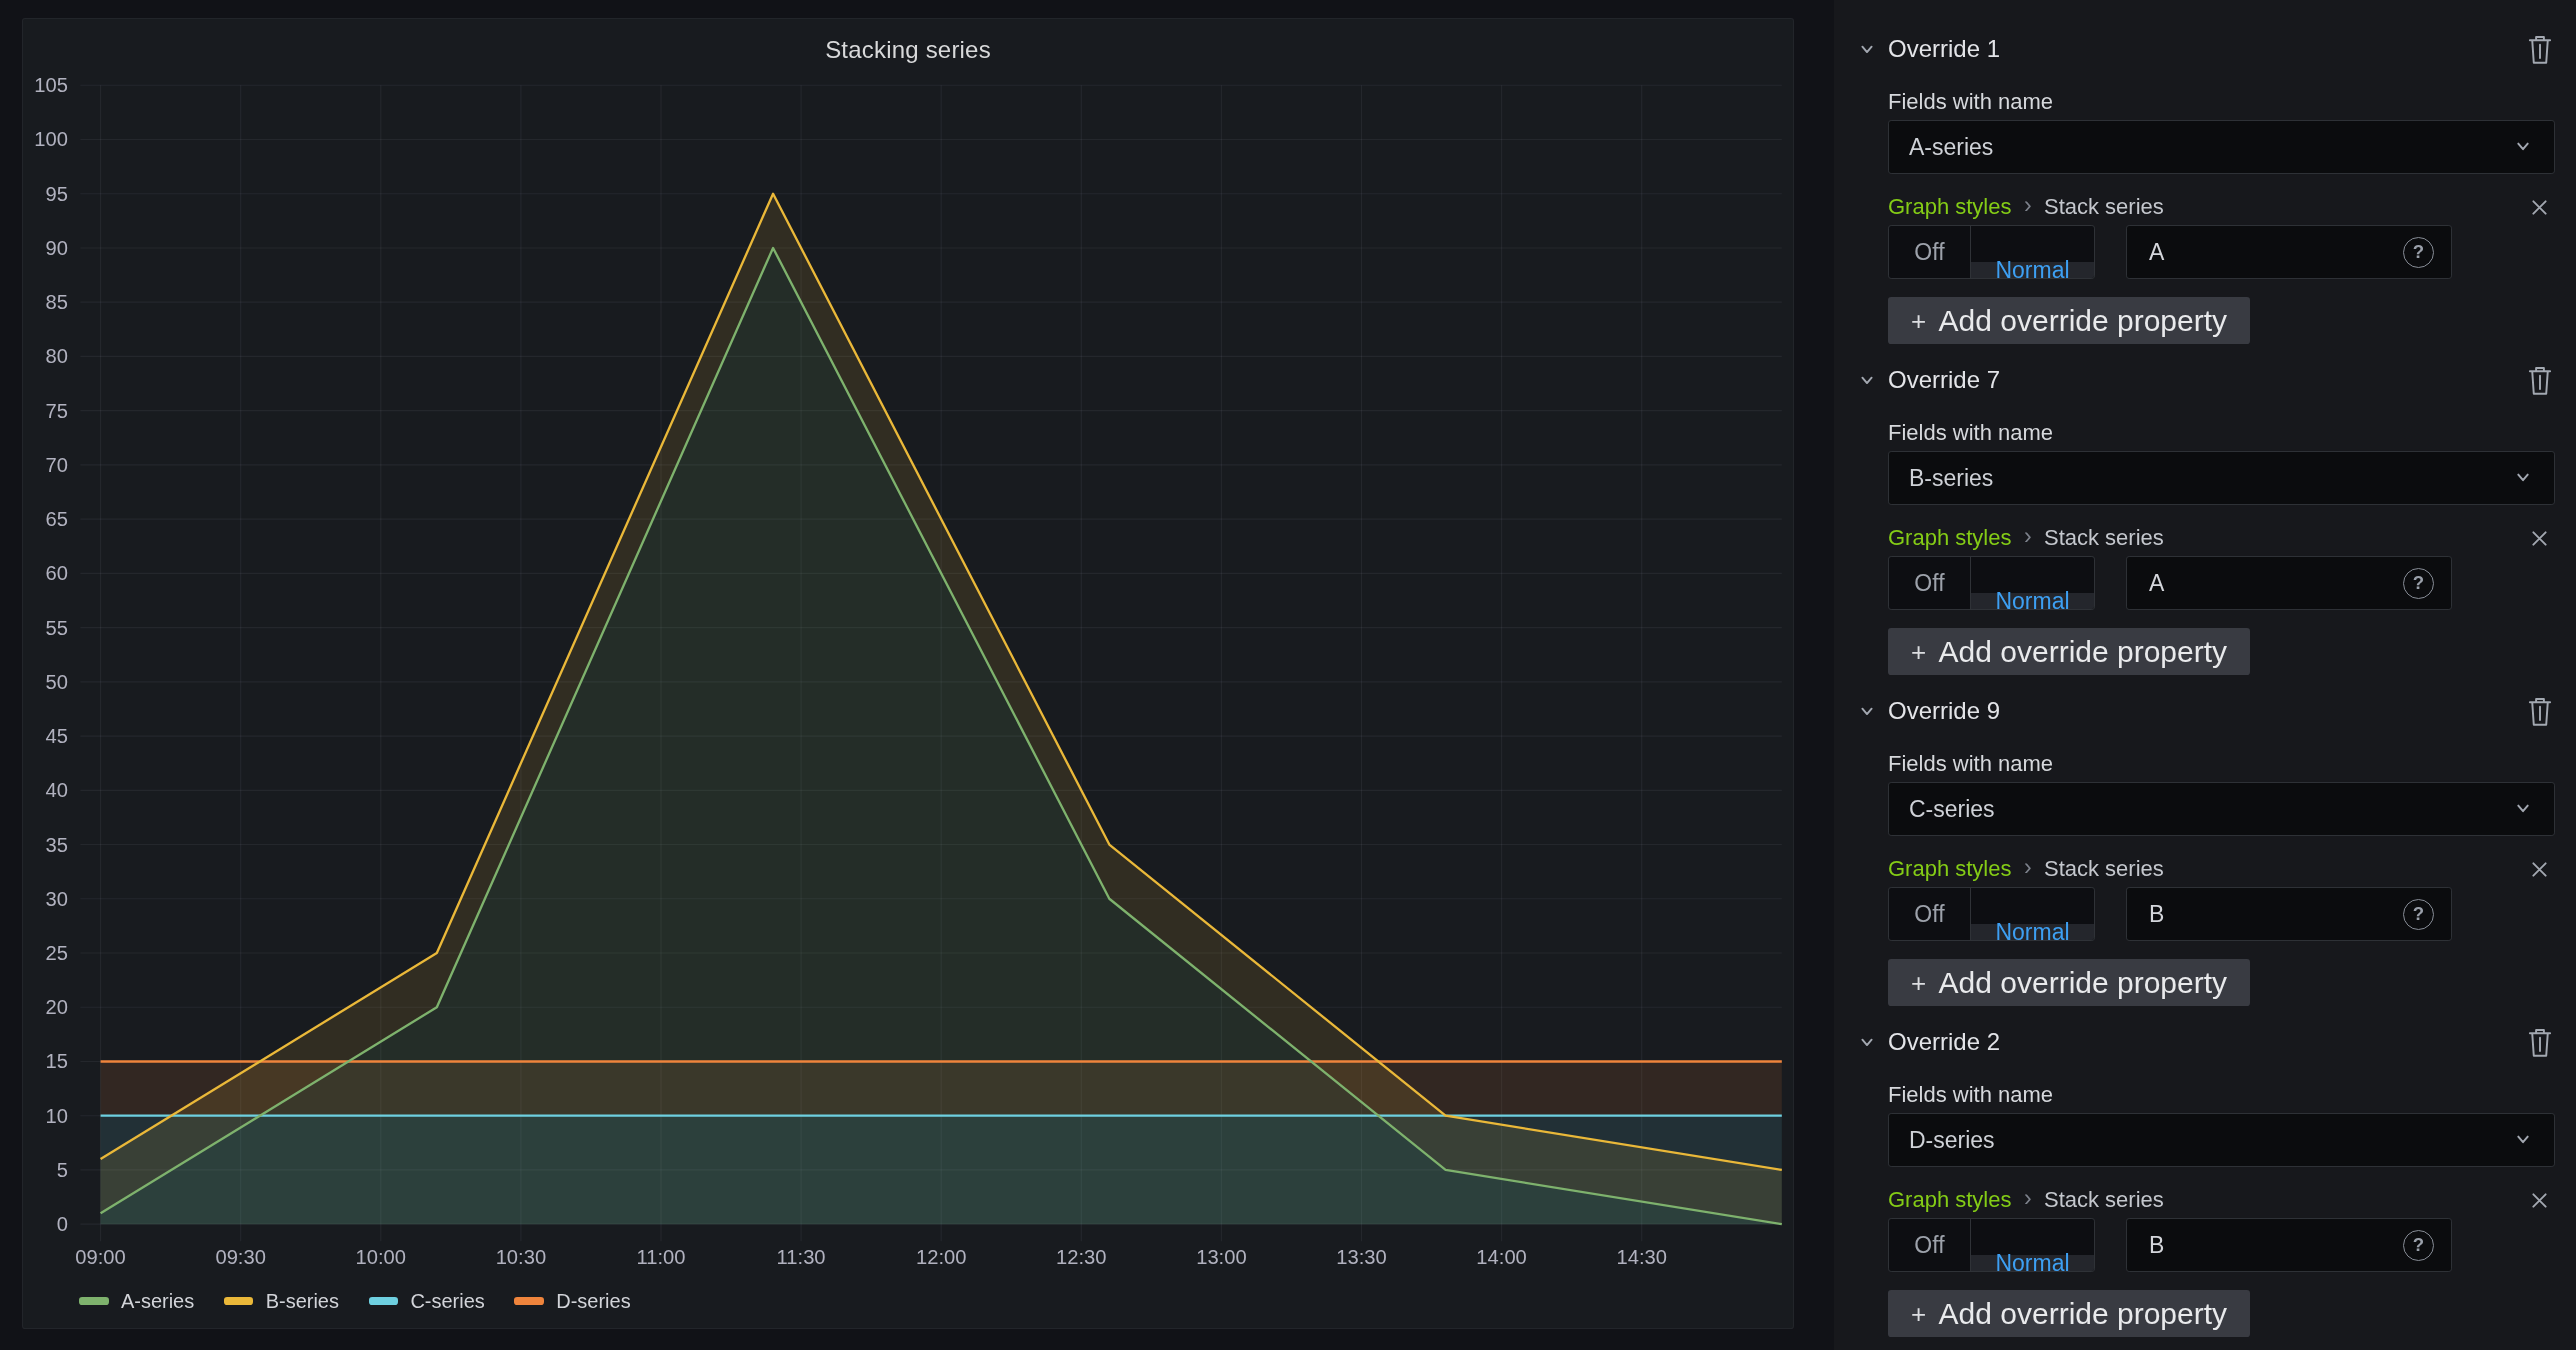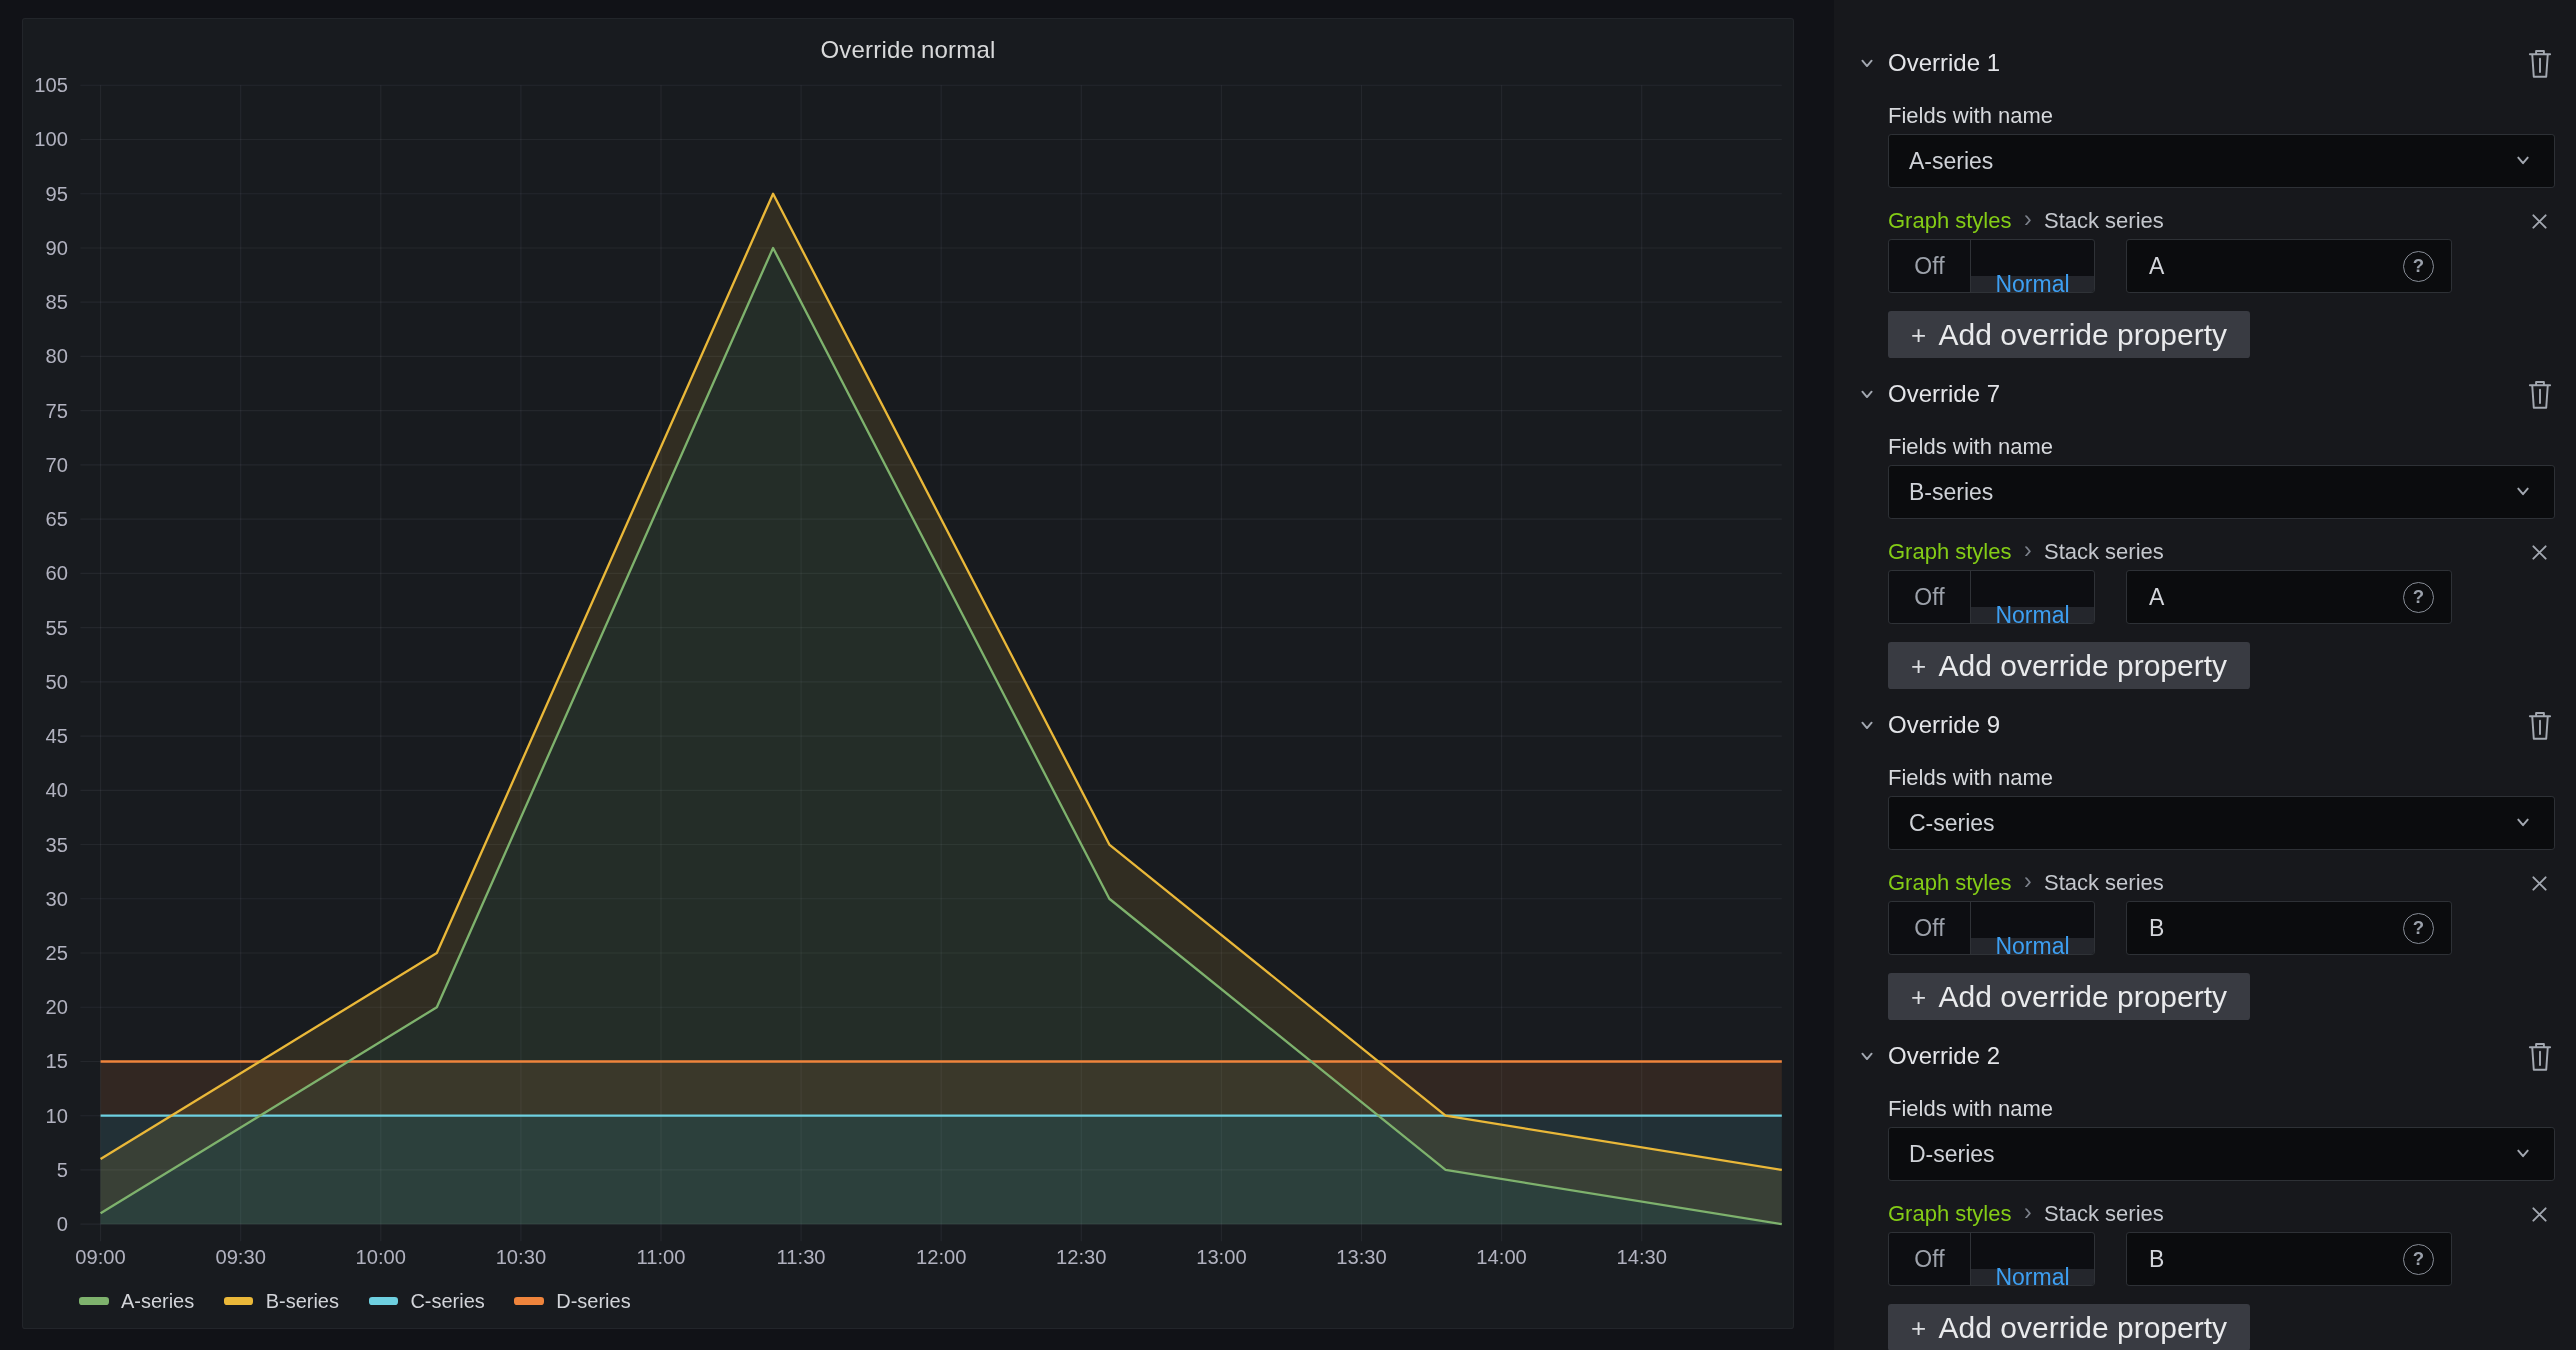--- a/index.html
+++ b/index.html
@@ -12,21 +12,21 @@
   .panel-title { position:absolute; top:17px; left:0; width:100%; text-align:center;
                  font-size:24px; font-weight:500; color:#d8d9da; letter-spacing:0.2px; }
   #chart-svg { position:absolute; left:0; top:0; width:1772px; height:1311px; }
   .legend { position:absolute; left:56px; bottom:15.5px; display:flex; align-items:center; gap:29.5px; }
   .legend-item { display:flex; align-items:center; gap:12.4px; cursor:pointer; }
   .legend-chip { width:29.5px; height:7.8px; border-radius:3.1px; }
   .legend-label { font-size:20px; color:#d2d4d9; }
 
   
   .options-pane { position:absolute; left:1834px; top:0; width:742px; height:1350px;
-                  background:#17181c; padding-top:18px; }
+                  background:#17181c; padding-top:4px; }
   .override { position:relative; height:331px; }
   .override-head { position:absolute; left:23px; right:18.6px; top:18px; height:54px;
                    display:flex; align-items:center; cursor:pointer; }
   .head-chevron { width:20px; height:20px; margin-right:11px; display:flex; align-items:center; justify-content:center; }
   .override-title { font-size:24px; font-weight:500; color:#e3e4e8; }
   .head-spacer { flex:1; }
   .trash-btn { width:34px; height:37px; display:flex; align-items:center; justify-content:center; cursor:pointer; }
 
   .field-label { position:absolute; left:54px; top:85px; font-size:22px; color:#d6d8dc; }
   .select-box { position:absolute; left:54px; top:116px; width:667px; height:54px;
@@ -141,21 +141,21 @@
       <text x="641.75" y="1604" text-anchor="middle" font-size="26" fill="rgba(204,204,220,0.85)" font-family="Liberation Sans, sans-serif">10:30</text>
       <text x="822.3333333333334" y="1604" text-anchor="middle" font-size="26" fill="rgba(204,204,220,0.85)" font-family="Liberation Sans, sans-serif">11:00</text>
       <text x="1002.9166666666666" y="1604" text-anchor="middle" font-size="26" fill="rgba(204,204,220,0.85)" font-family="Liberation Sans, sans-serif">11:30</text>
       <text x="1183.5" y="1604" text-anchor="middle" font-size="26" fill="rgba(204,204,220,0.85)" font-family="Liberation Sans, sans-serif">12:00</text>
       <text x="1364.0833333333333" y="1604" text-anchor="middle" font-size="26" fill="rgba(204,204,220,0.85)" font-family="Liberation Sans, sans-serif">12:30</text>
       <text x="1544.6666666666667" y="1604" text-anchor="middle" font-size="26" fill="rgba(204,204,220,0.85)" font-family="Liberation Sans, sans-serif">13:00</text>
       <text x="1725.25" y="1604" text-anchor="middle" font-size="26" fill="rgba(204,204,220,0.85)" font-family="Liberation Sans, sans-serif">13:30</text>
       <text x="1905.8333333333333" y="1604" text-anchor="middle" font-size="26" fill="rgba(204,204,220,0.85)" font-family="Liberation Sans, sans-serif">14:00</text>
       <text x="2086.416666666667" y="1604" text-anchor="middle" font-size="26" fill="rgba(204,204,220,0.85)" font-family="Liberation Sans, sans-serif">14:30</text>
     </svg>
-  <div class="panel-title">Override normal</div>
+  <div class="panel-title">Stacking series</div>
   <div class="legend" id="legend">
       <div class="legend-item">
         <span class="legend-chip" style="background: rgb(126, 178, 109);"></span>
         <span class="legend-label">A-series</span>
       </div>
       <div class="legend-item">
         <span class="legend-chip" style="background: rgb(234, 184, 57);"></span>
         <span class="legend-label">B-series</span>
       </div>
       <div class="legend-item">

